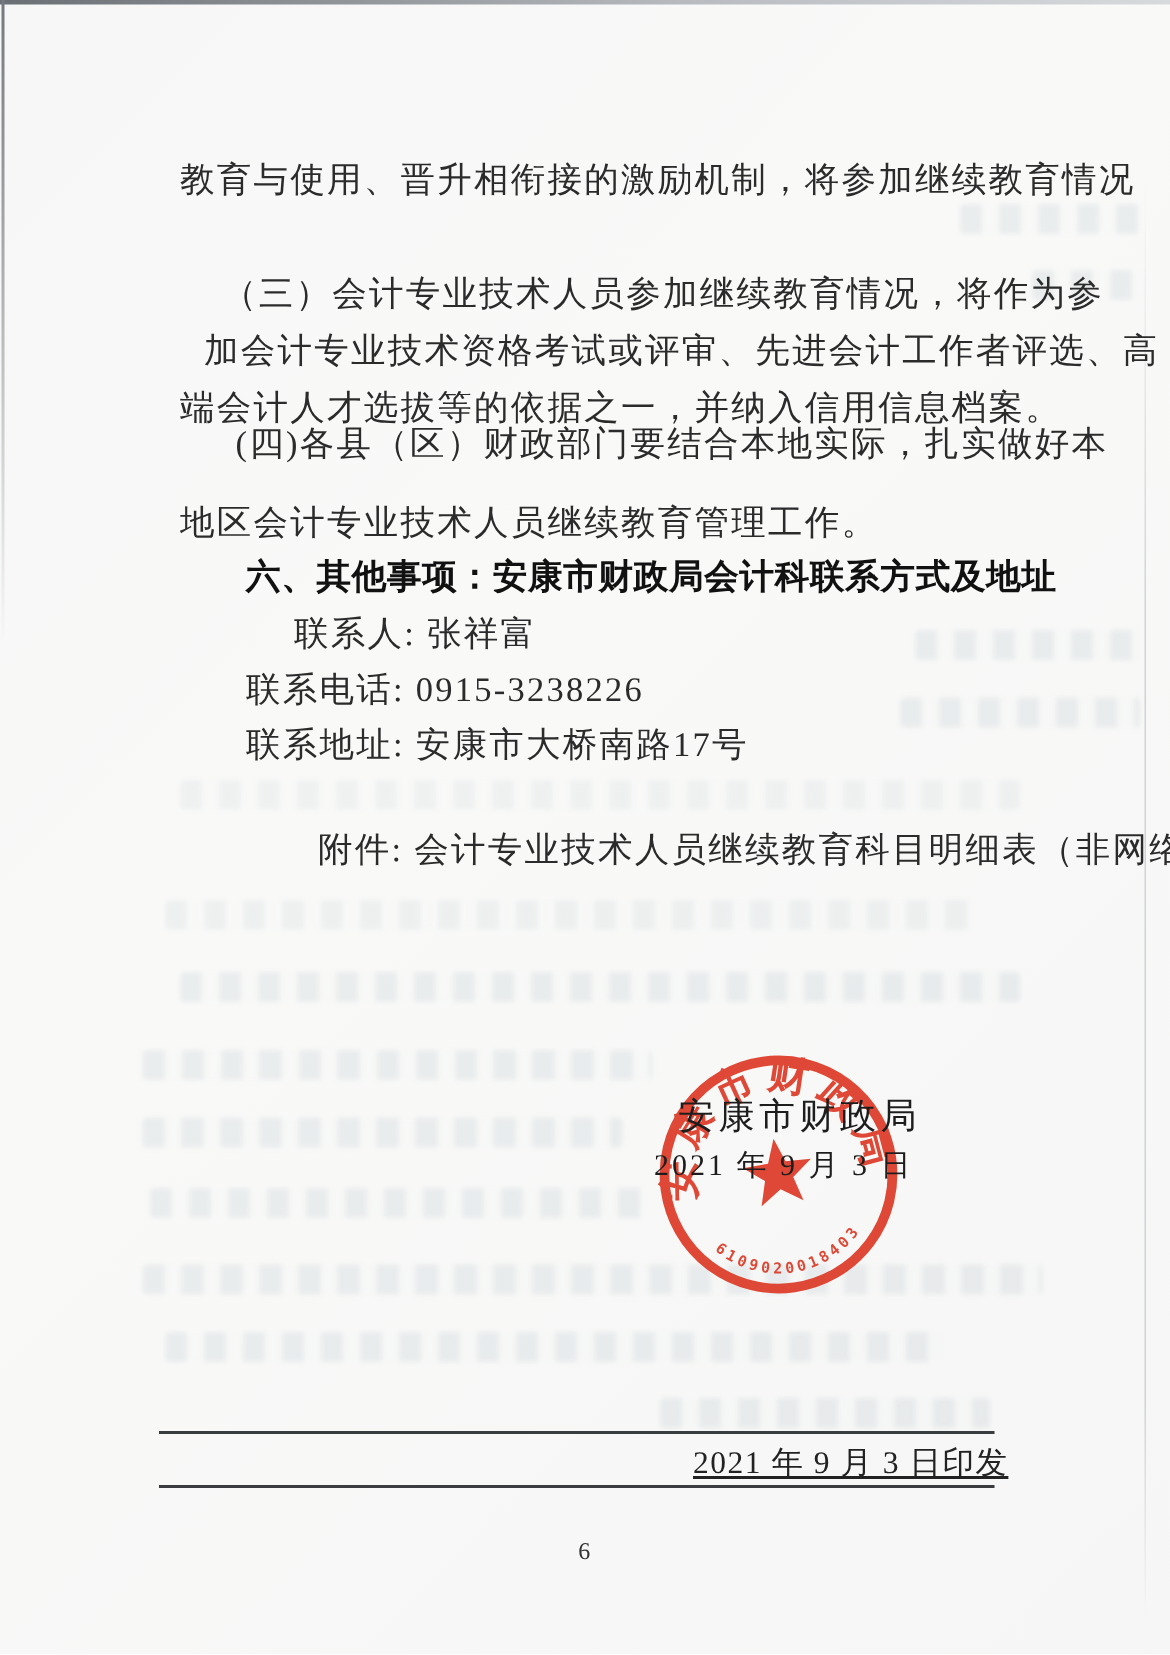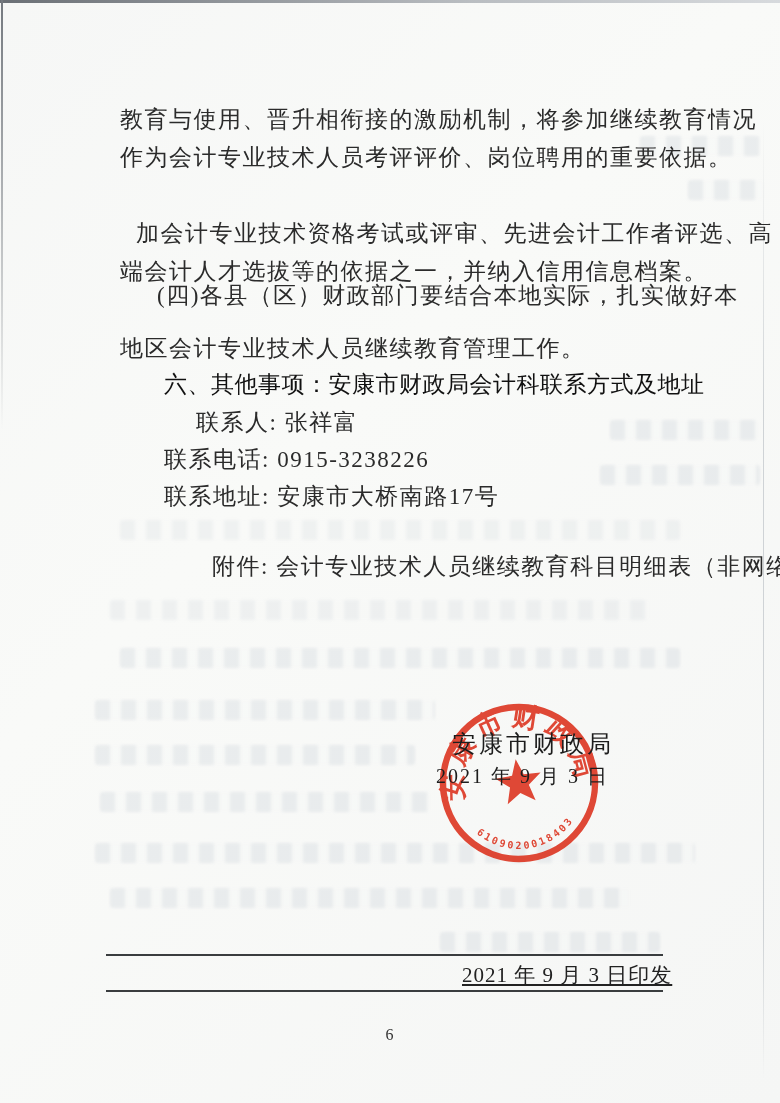--- a/index.html
+++ b/index.html
@@ -19,21 +19,21 @@
     background:linear-gradient(180deg,rgba(190,195,200,0),#cfd3d6 30%,#cfd3d6 85%,rgba(190,195,200,0));}
   .line{
     position:absolute;
     font-size:23px;
     letter-spacing:1.5px;
     white-space:nowrap;
     color:#2b2b2b;
   }
   .line.bold{
     font-family:"Liberation Sans","DejaVu Sans",sans-serif;
-    font-weight:normal;
+    font-weight:bold;
     color:#111;
     letter-spacing:0.5px;
   }
   .sig{
     position:absolute;
     font-size:24px;
     letter-spacing:3px;
     white-space:nowrap;
     color:#1d1d1d;
     z-index:3;
@@ -84,21 +84,21 @@
   <div class="ghost" style="left:110px;top:600px;width:540px;opacity:0.4;"></div>
   <div class="ghost" style="left:120px;top:648px;width:560px;"></div>
   <div class="ghost" style="left:95px;top:700px;width:340px;"></div>
   <div class="ghost" style="left:95px;top:745px;width:320px;"></div>
   <div class="ghost" style="left:100px;top:792px;width:330px;"></div>
   <div class="ghost" style="left:95px;top:843px;width:600px;"></div>
   <div class="ghost" style="left:110px;top:888px;width:520px;"></div>
   <div class="ghost" style="left:440px;top:932px;width:220px;"></div>
 
   <div class="line" style="left:120px;top:104px;">教育与使用、晋升相衔接的激励机制，将参加继续教育情况</div>
-  <div class="line" style="left:120px;top:142px;">作为会计专业技术人员考评评价、岗位聘用的重要依据。</div>
+  <div class="line" style="left:148px;top:180px;">（三）会计专业技术人员参加继续教育情况，将作为参</div>
   <div class="line" style="left:136px;top:218px;">加会计专业技术资格考试或评审、先进会计工作者评选、高</div>
   <div class="line" style="left:120px;top:256px;">端会计人才选拔等的依据之一，并纳入信用信息档案。</div>
   <div class="line" style="left:157px;top:280px;">(四)各县（区）财政部门要结合本地实际，扎实做好本</div>
   <div class="line" style="left:120px;top:333px;">地区会计专业技术人员继续教育管理工作。</div>
   <div class="line bold" style="left:164px;top:369px;">六、其他事项：安康市财政局会计科联系方式及地址</div>
   <div class="line" style="left:164px;top:407px;margin-left:32px;">联系人: 张祥富</div>
   <div class="line" style="left:164px;top:444px;">联系电话: 0915-3238226</div>
   <div class="line" style="left:164px;top:481px;">联系地址: 安康市大桥南路17号</div>
   <div class="line" style="left:212px;top:551px;">附件: 会计专业技术人员继续教育科目明细表（非网络）</div>
 

